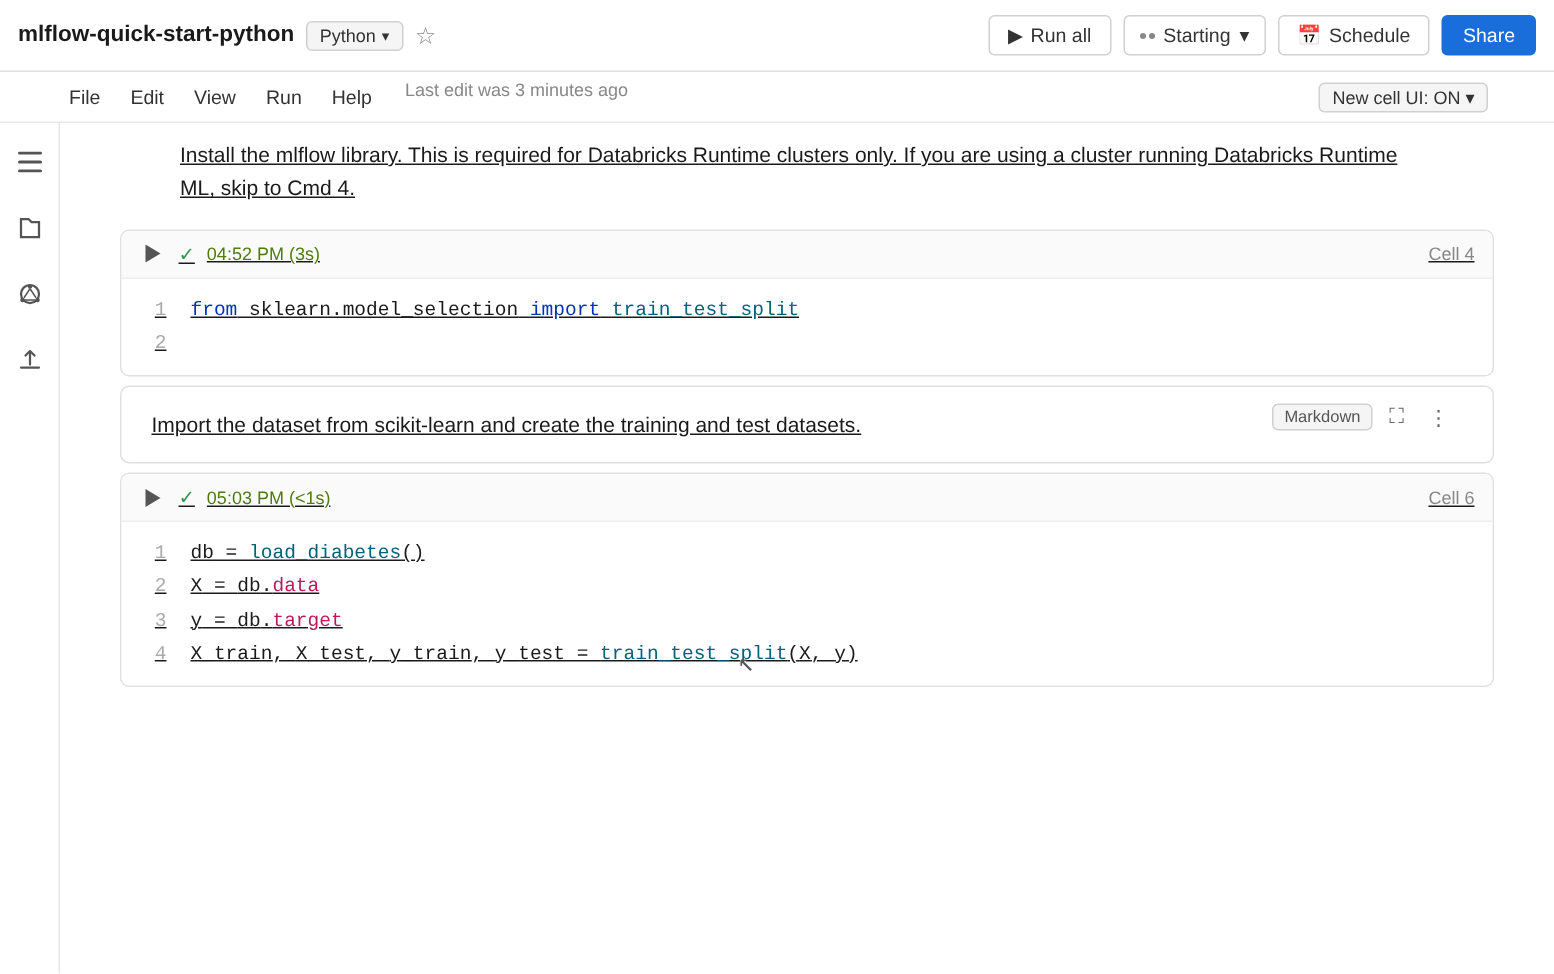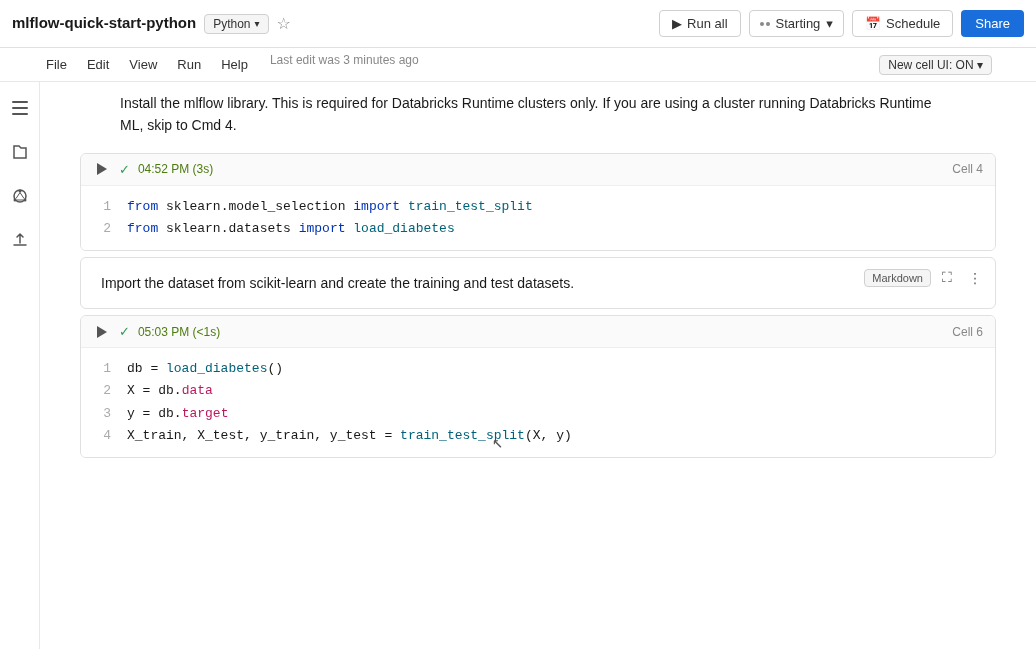--- a/index.html
+++ b/index.html
@@ -149,20 +149,21 @@
       padding: 2px 8px;
       font-size: 12px;
       color: #333;
       cursor: pointer;
     }
 
     
     .main-layout {
       display: flex;
       height: calc(649px - 48px - 34px);
+      text-decoration: underline;
     }
 
     
     .sidebar {
       width: 40px;
       border-right: 1px solid #e8e8e8;
       background: #fff;
       display: flex;
       flex-direction: column;
       align-items: center;
@@ -279,21 +280,21 @@
     }
     .markdown-cell-body {
       padding: 14px 20px;
       font-size: 14px;
       color: #1a1a1a;
       line-height: 1.6;
     }
     .markdown-cell-toolbar {
       position: absolute;
       top: 8px;
-      right: 8px;
+      right: 24px;
       display: flex;
       align-items: center;
       gap: 4px;
     }
     .markdown-badge {
       background: #f5f5f5;
       border: 1px solid #d0d0d0;
       border-radius: 4px;
       padding: 2px 7px;
       font-size: 11px;
@@ -414,21 +415,20 @@
         <span class="cell-time">04:52 PM (3s)</span>
         <span class="cell-label">Cell 4</span>
       </div>
       <div class="code-body">
         <div class="line">
           <span class="line-num">1</span>
           <span class="line-code"><span class="kw">from</span> <span class="var">sklearn.model_selection</span> <span class="kw">import</span> <span class="fn">train_test_split</span></span>
         </div>
         <div class="line">
           <span class="line-num">2</span>
-          <span class="line-code"><span class="kw">from</span> <span class="var">sklearn.datasets</span> <span class="kw">import</span> <span class="fn">load_diabetes</span></span>
         </div>
       </div>
     </div>
 
     <div class="markdown-cell">
       <div class="markdown-cell-body">
         <span>Import the dataset from scikit-learn and create the training and test datasets.</span>
       </div>
       <div class="markdown-cell-toolbar">
         <span class="markdown-badge">Markdown</span>

